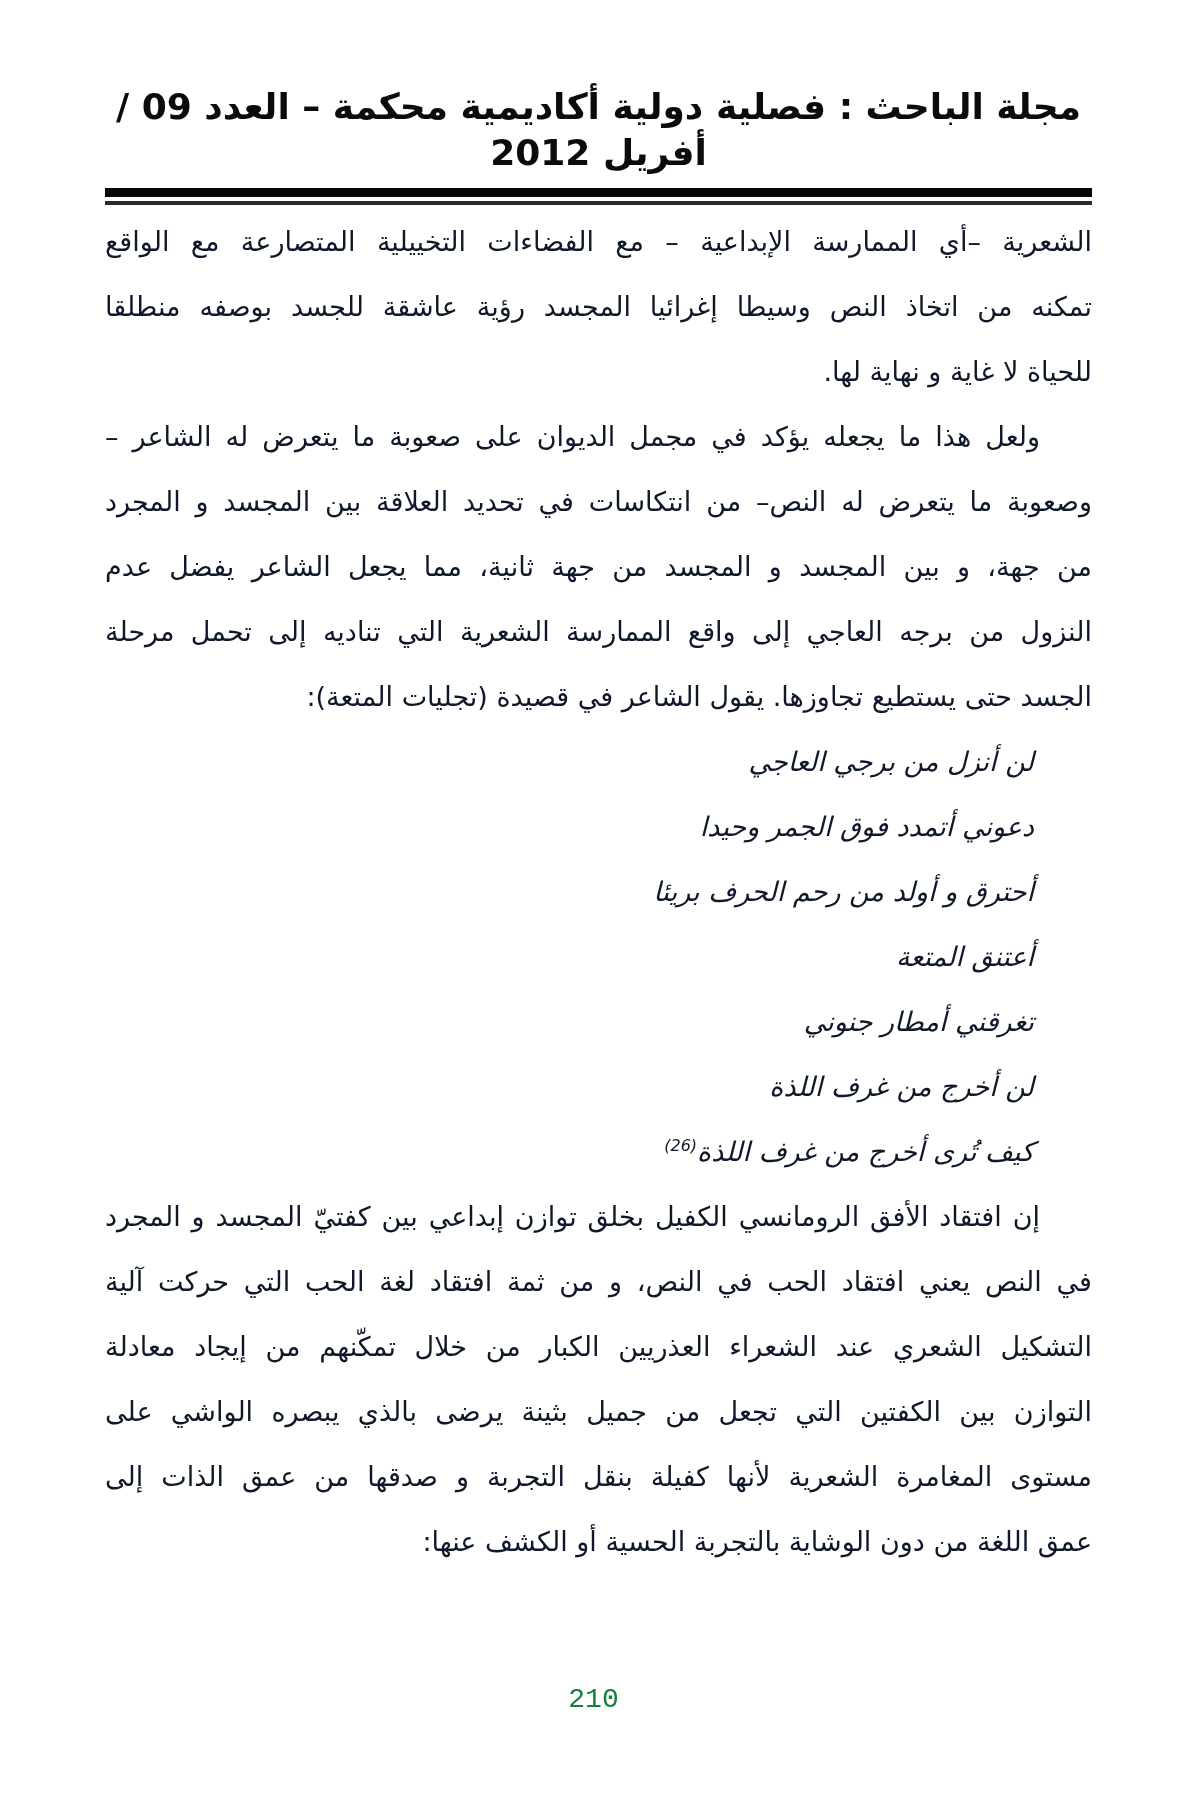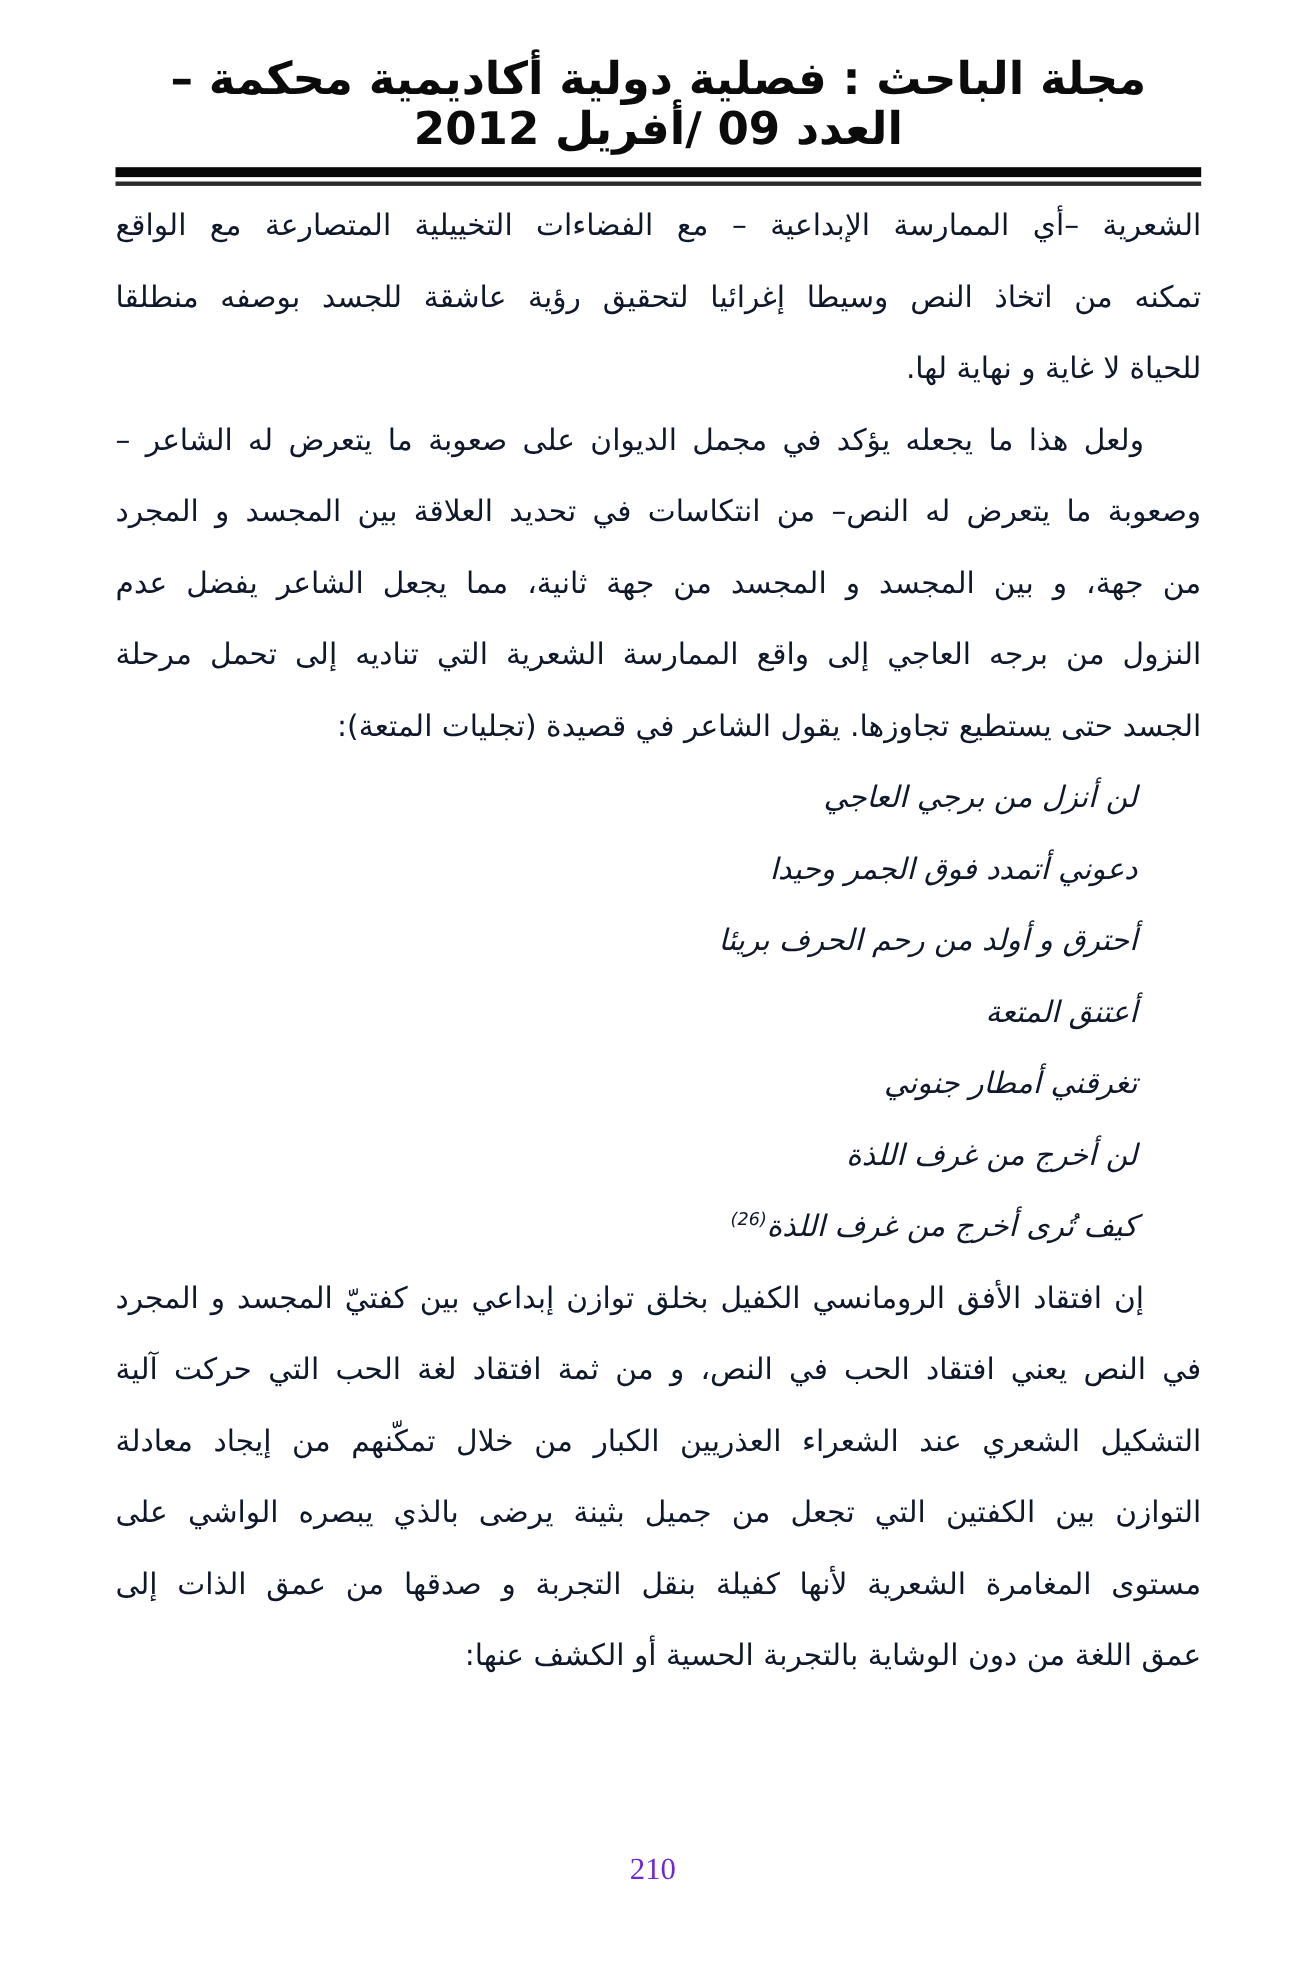--- a/index.html
+++ b/index.html
@@ -13,24 +13,24 @@
     overflow: hidden;
   }
   .content {
     position: absolute;
     top: 0;
     left: 105px;
     right: 95px;
     direction: rtl;
   }
   .header {
-    padding-top: 48px;
+    padding-top: 84px;
     text-align: center;
     font-weight: bold;
-    font-size: 41px;
+    font-size: 36px;
     line-height: 46px;
     color: #0b0b0b;
   }
   .rule {
     margin-top: 12px;
     height: 4px;
     border-top: 9px solid #070707;
     border-bottom: 4px solid #2b2b2b;
   }
   .bodytext { margin-top: 4px; }
@@ -56,42 +56,42 @@
     vertical-align: super;
     line-height: 0;
   }
   .footer {
     position: absolute;
     top: 1684px;
     left: 0;
     right: 0;
     text-align: center;
     direction: ltr;
-    font-family: Liberation Serif, serif;
+    font-family: Liberation Mono, monospace;
     font-size: 28px;
-    color: #6d28d9;
+    color: #15803d;
   }
 </style>
 </head>
 <body>
 
 <div class="page">
   <div class="content">
 
     <div class="header">
       <span>مجلة الباحث : فصلية دولية أكاديمية محكمة – العدد 09 /أفريل 2012</span>
     </div>
 
     <div class="rule"></div>
 
     <div class="bodytext">
 
       <div>
         <div class="ln">الشعرية –أي الممارسة الإبداعية – مع الفضاءات التخييلية المتصارعة مع الواقع</div>
-        <div class="ln">تمكنه من اتخاذ النص وسيطا إغرائيا لتحقيق رؤية عاشقة للجسد بوصفه منطلقا</div>
+        <div class="ln">تمكنه من اتخاذ النص وسيطا إغرائيا المجسد رؤية عاشقة للجسد بوصفه منطلقا</div>
         <div class="ln end">للحياة لا غاية و نهاية لها.</div>
       </div>
 
       <div>
         <div class="ln ind">ولعل هذا ما يجعله يؤكد في مجمل الديوان على صعوبة ما يتعرض له الشاعر –</div>
         <div class="ln">وصعوبة ما يتعرض له النص– من انتكاسات في تحديد العلاقة بين المجسد و المجرد</div>
         <div class="ln">من جهة، و بين المجسد و المجسد من جهة ثانية، مما يجعل الشاعر يفضل عدم</div>
         <div class="ln">النزول من برجه العاجي إلى واقع الممارسة الشعرية التي تناديه إلى تحمل مرحلة</div>
         <div class="ln end">الجسد حتى يستطيع تجاوزها. يقول الشاعر في قصيدة (تجليات المتعة):</div>
       </div>

